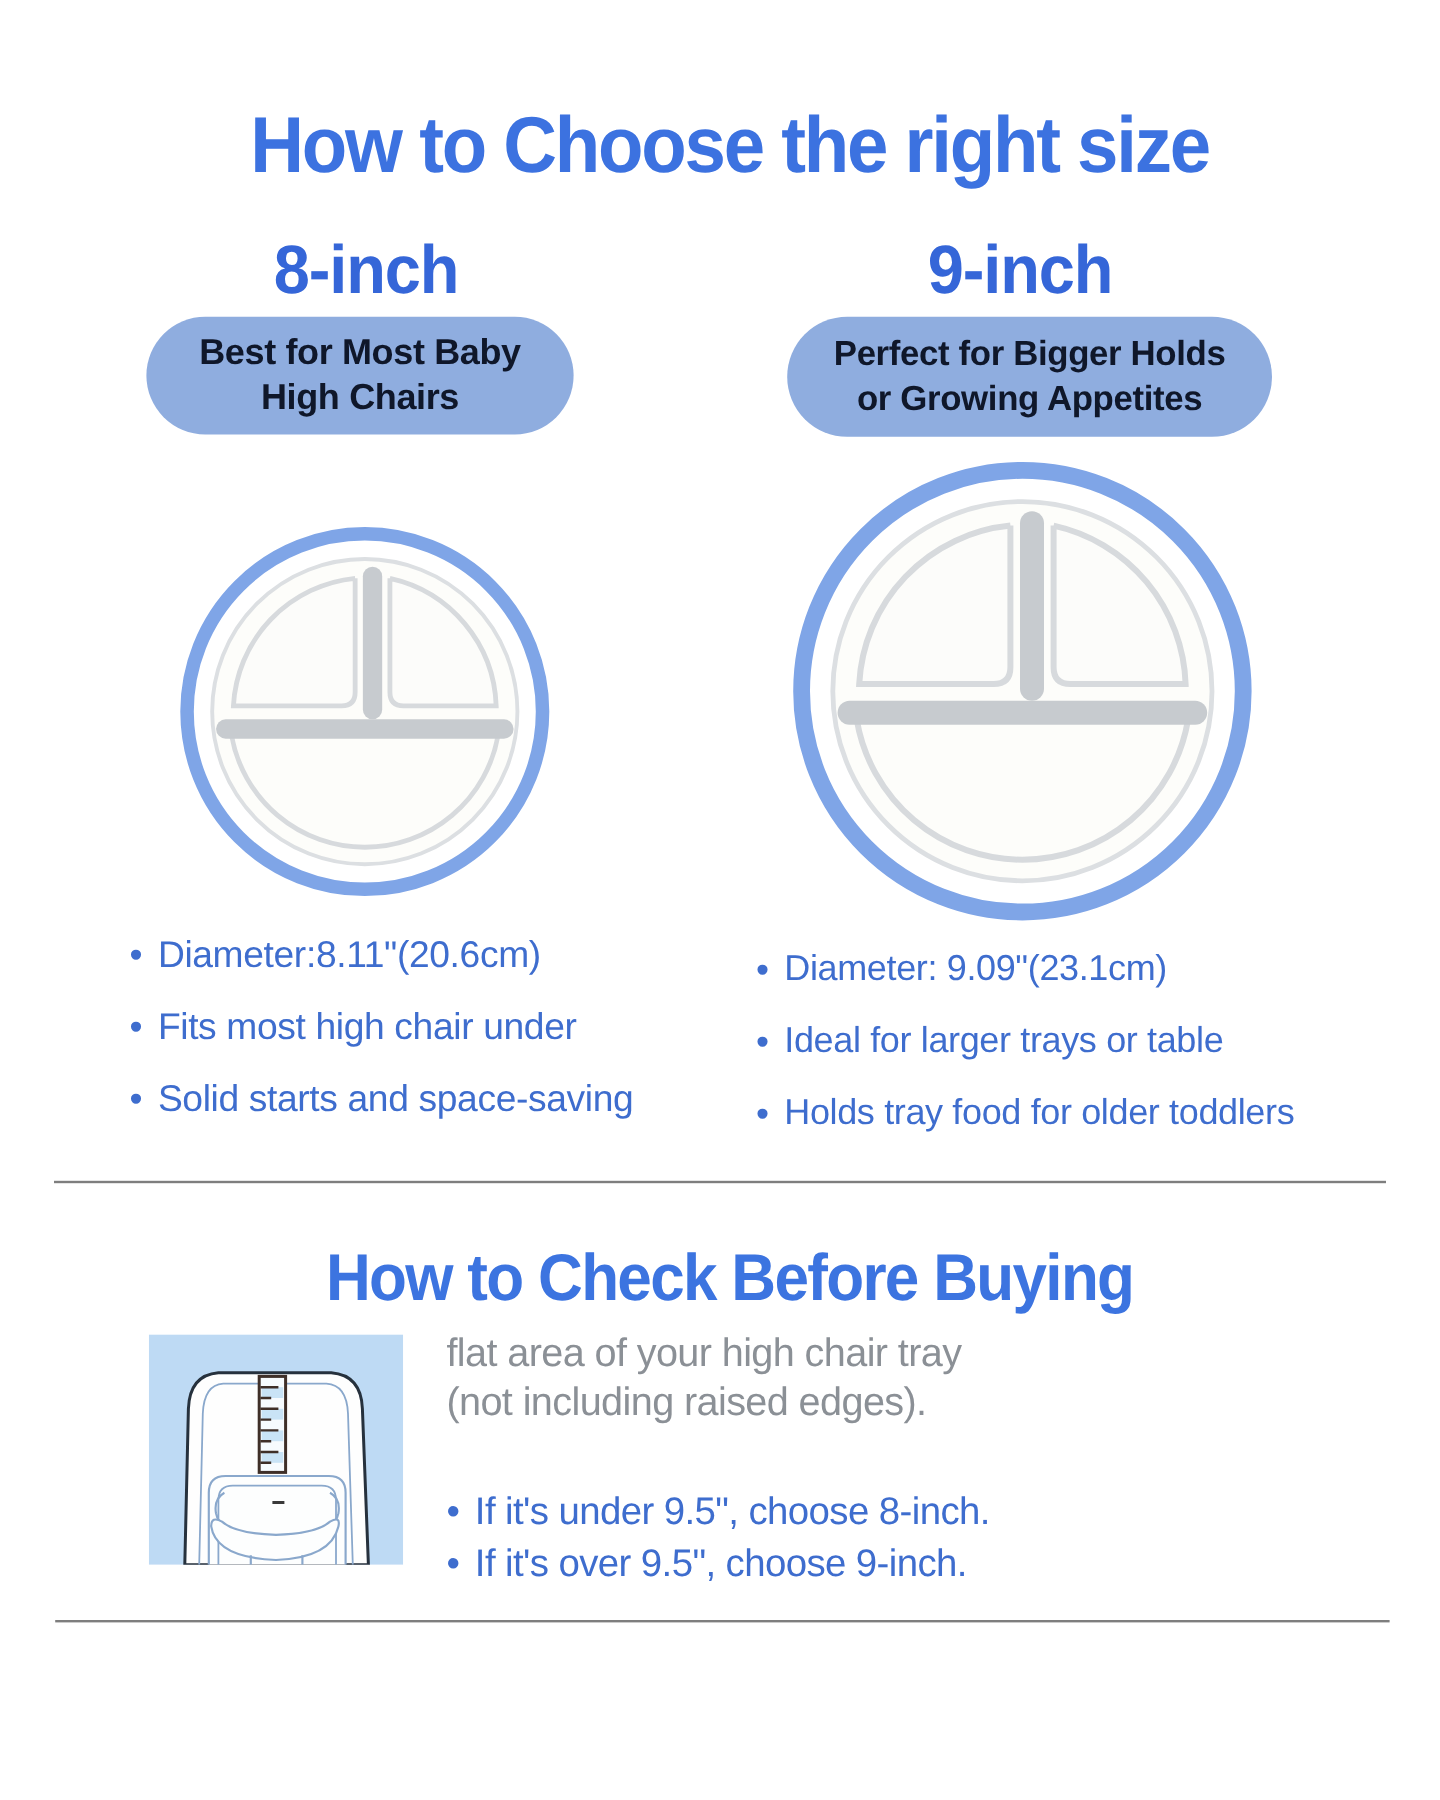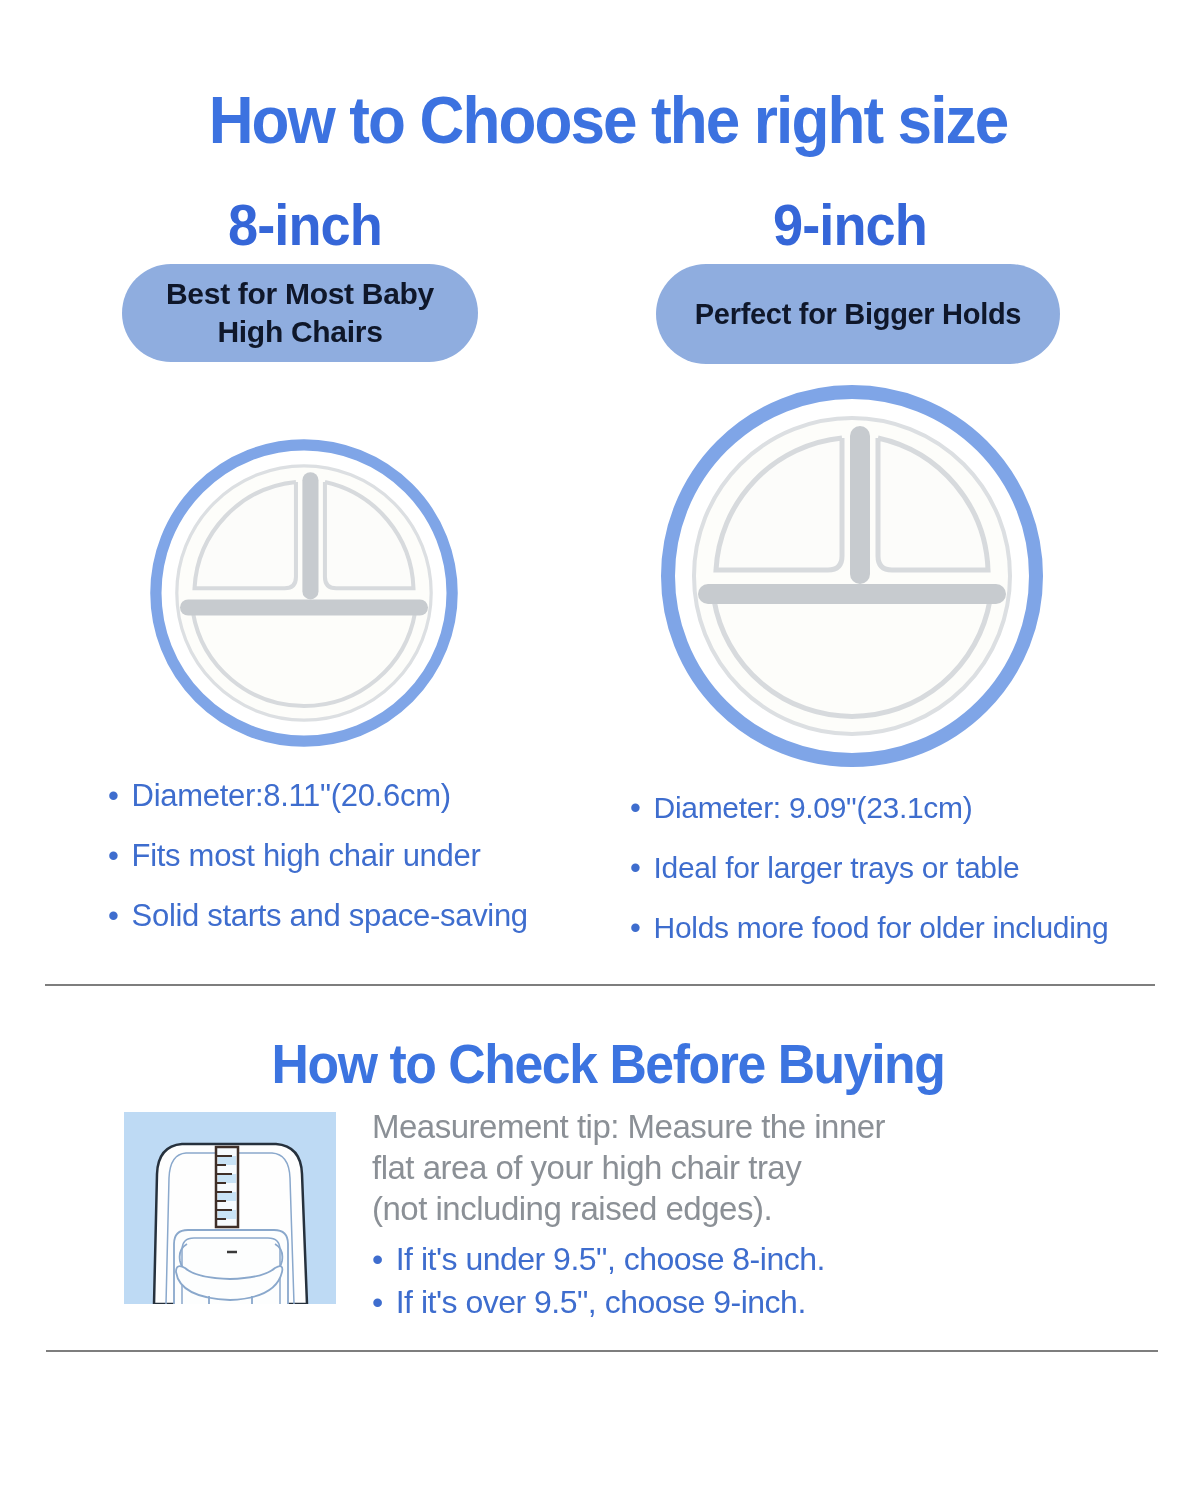--- a/index.html
+++ b/index.html
@@ -74,20 +74,21 @@
     <div class="bullet-item">
       <span class="dot">•</span>
       <span>Solid starts and space-saving</span>
     </div>
   </div>
 
   <div class="abs size-head" style="left:600px;top:192px;width:500px;">9-inch</div>
 
   <div class="abs badge" style="left:656px;top:264px;width:404px;height:100px;font-size:29px;">
     <span>Perfect for Bigger Holds</span>
+    <span>or Growing Appetites</span>
   </div>
 
   <svg class="abs" style="left:652px;top:376px;" width="400" height="400" viewBox="0 0 200 200">
     <circle cx="100" cy="100" r="92" fill="#ffffff" stroke="#7FA5E7" stroke-width="7"></circle>
     <circle cx="100" cy="100" r="79" fill="#FDFDFA" stroke="#DCDFE2" stroke-width="2"></circle>
     <path d="M 31 112 A 70 70 0 0 0 169 112" fill="none" stroke="#D7DADD" stroke-width="2.5"></path>
     <path d="M 95 31 L 95 90 Q 95 97 88 97 L 32 97 A 70 70 0 0 1 95 31" fill="#FCFCFA" stroke="#D7DADD" stroke-width="2.5"></path>
     <path d="M 113 31 L 113 90 Q 113 97 120 97 L 168 97 A 70 70 0 0 0 113 31" fill="#FCFCFA" stroke="#D7DADD" stroke-width="2.5"></path>
     <line x1="28" y1="109" x2="172" y2="109" stroke="#C7CBCF" stroke-width="10" stroke-linecap="round"></line>
     <line x1="104" y1="30" x2="104" y2="99" stroke="#C7CBCF" stroke-width="10" stroke-linecap="round"></line>
@@ -97,21 +98,21 @@
     <div class="bullet-item">
       <span class="dot">•</span>
       <span>Diameter: 9.09"(23.1cm)</span>
     </div>
     <div class="bullet-item">
       <span class="dot">•</span>
       <span>Ideal for larger trays or table</span>
     </div>
     <div class="bullet-item">
       <span class="dot">•</span>
-      <span>Holds more food for older including</span>
+      <span>Holds tray food for older toddlers</span>
     </div>
   </div>
 
   <div class="abs divider" style="left:45px;top:984px;width:1110px;"></div>
 
   <div class="abs center h2" style="top:1032px;">How to Check Before Buying</div>
 
   <svg class="abs" style="left:124px;top:1112px;" width="212" height="192" viewBox="0 0 212 192">
     <rect x="0" y="0" width="212" height="192" fill="#BEDAF4"></rect>
 
@@ -140,21 +141,20 @@
       <line x1="93" y1="62" x2="108" y2="62"></line>
       <line x1="93" y1="71" x2="102" y2="71"></line>
       <line x1="93" y1="80" x2="108" y2="80"></line>
       <line x1="93" y1="89" x2="102" y2="89"></line>
       <line x1="93" y1="98" x2="108" y2="98"></line>
       <line x1="93" y1="107" x2="102" y2="107"></line>
     </g>
   </svg>
 
   <div class="abs" style="left:372px;top:1106px;">
-    <div class="tip-line">Measurement tip: Measure the inner</div>
     <div class="tip-line">flat area of your high chair tray</div>
     <div class="tip-line">(not including raised edges).</div>
   </div>
 
   <div class="abs" style="left:372px;top:1238px;">
     <div class="check-bullet">
       <span>•</span>
       <span>If it's under 9.5", choose 8-inch.</span>
     </div>
     <div class="check-bullet">

